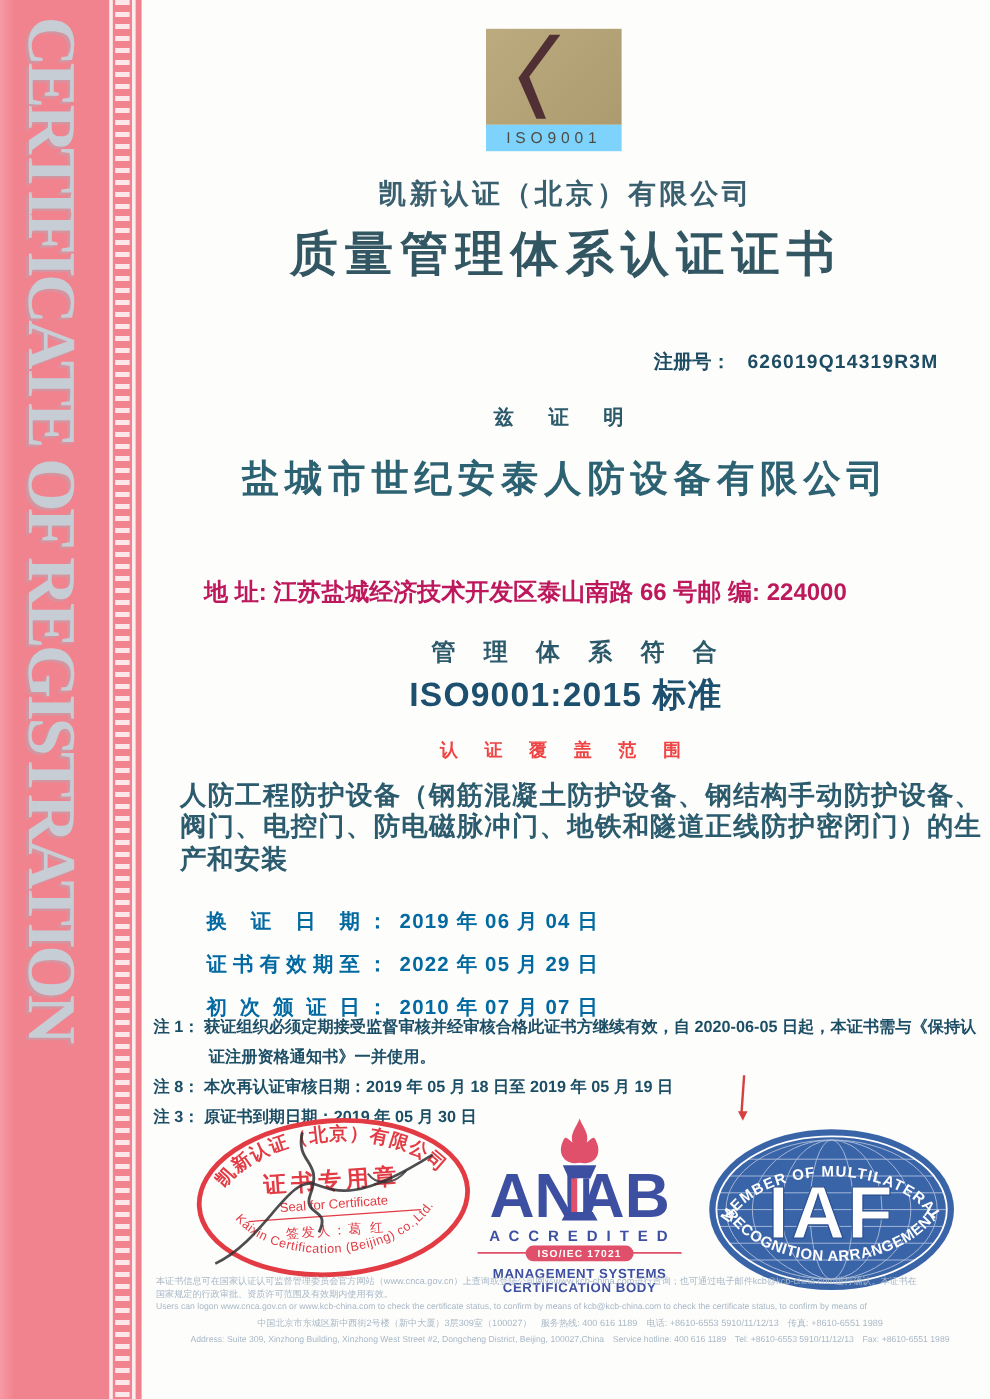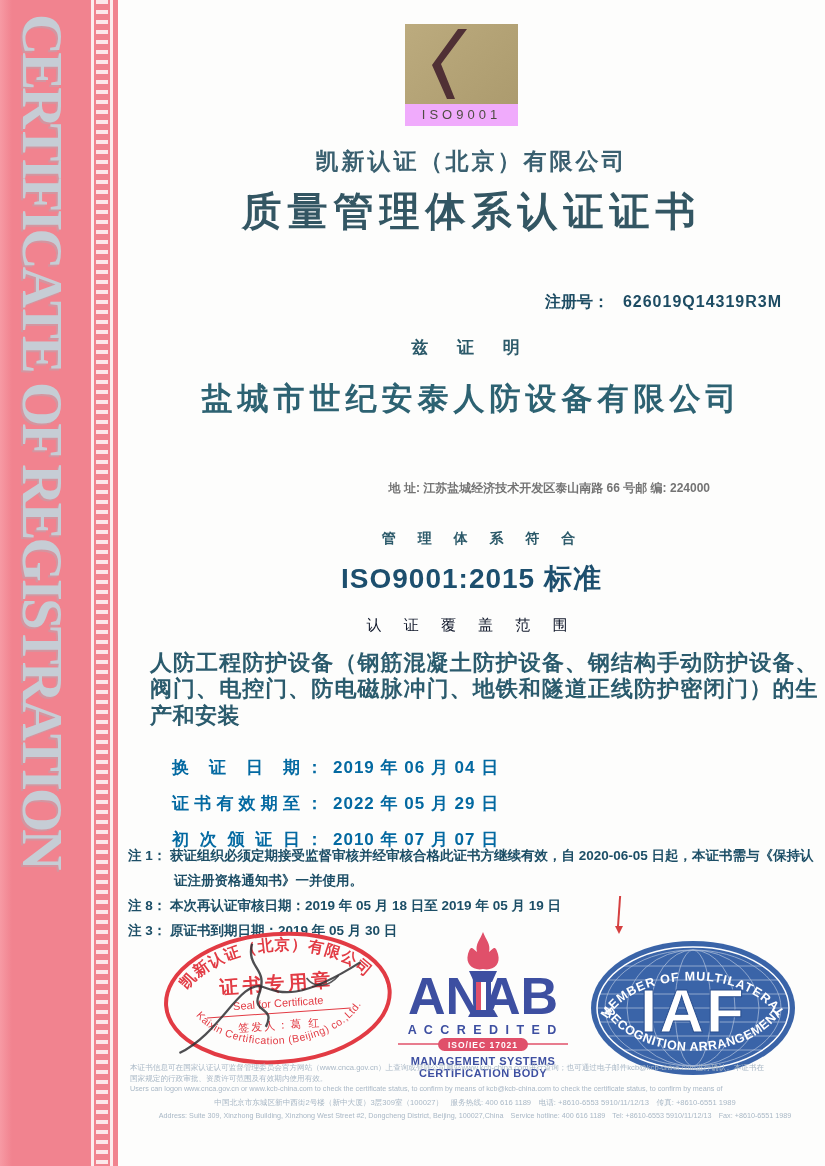--- a/index.html
+++ b/index.html
@@ -17,36 +17,36 @@
     background-size:3px 100%,3px 100%,12px 100%;
     background-position:left top,right top,center top;
     background-repeat:no-repeat,no-repeat,no-repeat; }
   .side-text { position:absolute; left:10px; top:14px; height:1140px; overflow:hidden;
     writing-mode:vertical-rl; font-family:"Liberation Serif", serif; font-weight:bold;
     font-size:57px; letter-spacing:-3px; color:#c6cdd5; text-shadow:2px 2px 0 #a9b2ba66; white-space:nowrap; }
 
   
   .gold-logo { position:absolute; left:405px; top:24px; width:113px; }
   .gold-box { width:113px; height:80px; background:linear-gradient(135deg,#bcab7e,#ac9b6e); display:flex; align-items:center; justify-content:center; }
-  .gold-caption { width:113px; height:22px; background:#f0abfc; color:#4e4c42; font-size:13px; letter-spacing:4px; text-align:center; line-height:22px; }
+  .gold-caption { width:113px; height:22px; background:#7dd3fc; color:#4e4c42; font-size:13px; letter-spacing:4px; text-align:center; line-height:22px; }
 
   
   .center-block { position:absolute; left:118px; width:707px; text-align:center; }
   .org-name { top:146px; font-size:23px; letter-spacing:3px; color:#3a6070; font-weight:bold; font-family:"Liberation Serif", serif; }
   .cert-title { top:184px; font-size:40px; letter-spacing:6px; color:#335663; font-weight:bold; font-family:"Liberation Serif", serif; }
   .reg-row { position:absolute; left:118px; top:292px; width:664px; text-align:right; font-size:16px; font-weight:bold; color:#1d4c63; }
   .reg-row .reg-value { margin-left:14px; letter-spacing:1px; }
   .certify { top:336px; font-size:17px; letter-spacing:12px; color:#2c5a6a; font-weight:bold; }
   .company-name { top:378px; font-size:31px; letter-spacing:5px; color:#2d6272; font-weight:bold; }
   .credit-row { top:440px; font-size:16px; color:#2d6272; letter-spacing:1px; }
   .credit-row .code { margin-left:8px; font-family:"Liberation Serif", serif; font-weight:bold; }
-  .addr-row { position:absolute; left:170px; top:480px; width:540px; display:flex; justify-content:flex-end; font-size:12px; font-weight:bold; color:#737373; }
-  .conform { top:530px; font-size:14px; letter-spacing:9px; color:#2c5a6a; font-weight:bold;padding-left:23px; }
+  .addr-row { position:absolute; left:170px; top:480px; width:540px; display:flex; justify-content:flex-start; font-size:20px; font-weight:bold; color:#be185d; }
+  .conform { top:530px; font-size:20px; letter-spacing:9px; color:#2c5a6a; font-weight:bold;padding-left:23px; }
   .standard { top:560px; font-size:28px; color:#1d4f6e; font-weight:bold; letter-spacing:1px; }
-  .scope-title { top:616px; font-size:15px; letter-spacing:9px; color:#0f172a; font-weight:normal; }
+  .scope-title { top:616px; font-size:15px; letter-spacing:9px; color:#ef4444; font-weight:bold; }
   .scope-text { position:absolute; left:150px; top:650px; width:668px; font-size:22px; font-weight:bold; color:#2b5b6d; line-height:1.2; text-align:justify; letter-spacing:.5px; }
 
   
   .dates { position:absolute; left:172px; top:750px; font-size:17px; color:#0369a1; font-weight:bold; }
   .date-row { height:36px; line-height:36px; }
   .date-row .lbl { display:inline-block; width:128px; text-align:justify; text-align-last:justify; }
   .date-row .colon { margin:0 10px 0 6px; }
   .date-row .val { letter-spacing:1px; }
 
   

